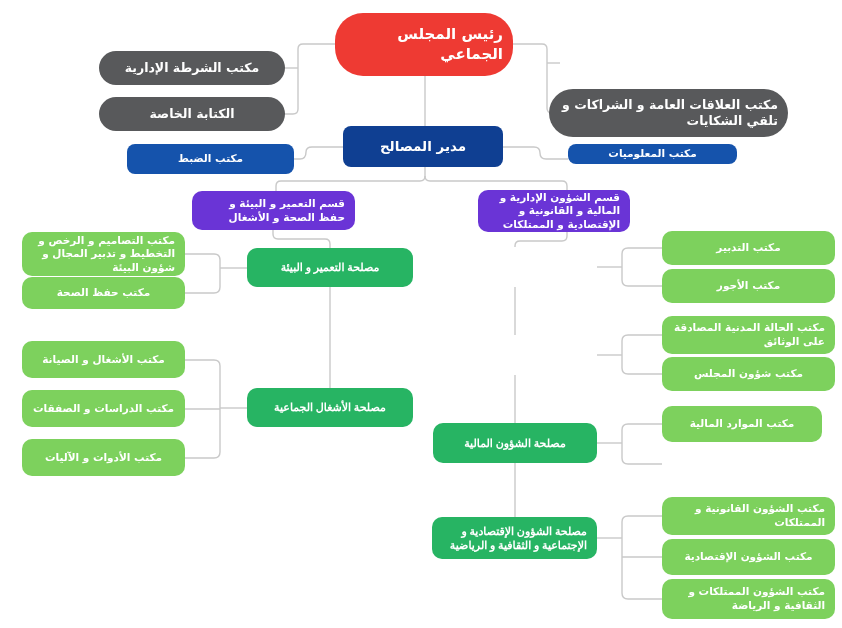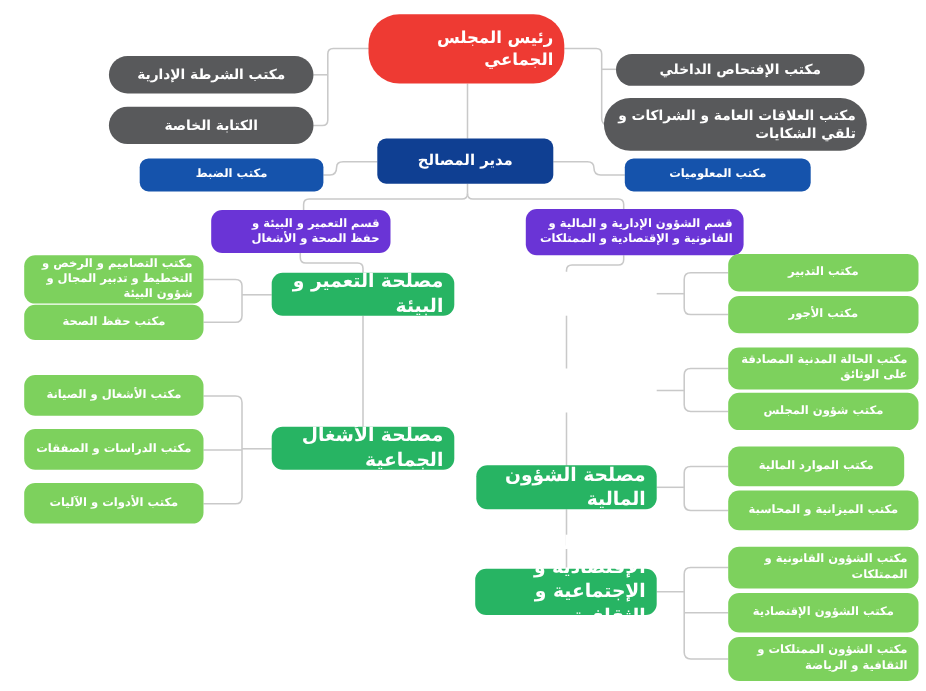--- a/index.html
+++ b/index.html
@@ -11,21 +11,21 @@
   .node{
     position:absolute;display:flex;align-items:center;justify-content:center;
     color:#ffffff;font-weight:bold;line-height:1.3;
     padding:2px 10px;box-sizing:border-box;
   }
   .n-red   {background:var(--red);   border-radius:28px; font-size:15px;}
   .n-gray  {background:var(--gray);  border-radius:999px;font-size:12.5px;}
   .n-navy  {background:var(--navy);  border-radius:8px;  font-size:13.5px;}
   .n-blue  {background:var(--blue);  border-radius:8px;  font-size:10.5px;}
   .n-purple{background:var(--purple);border-radius:10px; font-size:10.5px;}
-  .n-green {background:var(--green); border-radius:10px; font-size:17px;}
+  .n-green {background:var(--green); border-radius:10px; font-size:11px;font-family:Liberation Serif, serif;}
   .n-lgreen{background:var(--lgreen);border-radius:10px; font-size:10.5px;}
 </style>
 </head>
 <body>
 
 <div class="stage">
 
   <svg class="wires" viewBox="0 0 842 628" fill="none" stroke="#c9c9c9" stroke-width="1.4">
 
     <path d="M425,76 V126"></path>
@@ -73,47 +73,45 @@
     <path d="M662,516 H628 Q622,516 622,522 V593 Q622,599 628,599 H662"></path>
     <path d="M662,557 H622"></path>
     <path d="M622,538 H597"></path>
   </svg>
 
   <div class="node n-red" style="left:335px;top:13px;width:178px;height:63px" dir="rtl">رئيس المجلس الجماعي</div>
 
   <div class="node n-gray" style="left:99px;top:51px;width:186px;height:34px" dir="rtl">مكتب الشرطة الإدارية</div>
   <div class="node n-gray" style="left:99px;top:97px;width:186px;height:34px" dir="rtl">الكتابة الخاصة</div>
 
-  <div class="node n-gray" style="left:560px;top:49px;width:226px;height:29px" dir="rtl">مكتب الإفتحاص الداخلي</div>
   <div class="node n-gray" style="left:549px;top:89px;width:239px;height:48px" dir="rtl">مكتب العلاقات العامة و الشراكات و تلقي الشكايات</div>
 
   <div class="node n-navy" style="left:343px;top:126px;width:160px;height:41px" dir="rtl">مدير المصالح</div>
   <div class="node n-blue" style="left:127px;top:144px;width:167px;height:30px" dir="rtl">مكتب الضبط</div>
-  <div class="node n-blue" style="left:568px;top:144px;width:169px;height:30px" dir="rtl">مكتب المعلوميات</div>
+  <div class="node n-blue" style="left:568px;top:144px;width:169px;height:20px" dir="rtl">مكتب المعلوميات</div>
 
   <div class="node n-purple" style="left:192px;top:191px;width:163px;height:39px" dir="rtl">قسم التعمير و البيئة و حفظ الصحة و الأشغال</div>
-  <div class="node n-purple" style="left:478px;top:190px;width:198px;height:42px" dir="rtl">قسم الشؤون الإدارية و المالية و القانونية و الإقتصادية و الممتلكات</div>
+  <div class="node n-purple" style="left:478px;top:190px;width:152px;height:42px" dir="rtl">قسم الشؤون الإدارية و المالية و القانونية و الإقتصادية و الممتلكات</div>
 
   <div class="node n-green" style="left:247px;top:248px;width:166px;height:39px" dir="rtl">مصلحة التعمير و البيئة</div>
   <div class="node n-lgreen" style="left:22px;top:232px;width:163px;height:44px" dir="rtl">مكتب التصاميم و الرخص و التخطيط و تدبير المجال و شؤون البيئة</div>
   <div class="node n-lgreen" style="left:22px;top:277px;width:163px;height:32px" dir="rtl">مكتب حفظ الصحة</div>
 
   <div class="node n-green" style="left:247px;top:388px;width:166px;height:39px" dir="rtl">مصلحة الأشغال الجماعية</div>
   <div class="node n-lgreen" style="left:22px;top:341px;width:163px;height:37px" dir="rtl">مكتب الأشغال و الصيانة</div>
   <div class="node n-lgreen" style="left:22px;top:390px;width:163px;height:37px" dir="rtl">مكتب الدراسات و الصفقات</div>
   <div class="node n-lgreen" style="left:22px;top:439px;width:163px;height:37px" dir="rtl">مكتب الأدوات و الآليات</div>
 
   <div class="node n-lgreen" style="left:662px;top:231px;width:173px;height:34px" dir="rtl">مكتب التدبير</div>
   <div class="node n-lgreen" style="left:662px;top:269px;width:173px;height:34px" dir="rtl">مكتب الأجور</div>
 
   <div class="node n-lgreen" style="left:662px;top:316px;width:173px;height:38px" dir="rtl">مكتب الحالة المدنية المصادقة على الوثائق</div>
   <div class="node n-lgreen" style="left:662px;top:357px;width:173px;height:34px" dir="rtl">مكتب شؤون المجلس</div>
 
   <div class="node n-green" style="left:433px;top:423px;width:164px;height:40px" dir="rtl">مصلحة الشؤون المالية</div>
   <div class="node n-lgreen" style="left:662px;top:406px;width:160px;height:36px" dir="rtl">مكتب الموارد المالية</div>
-  <div class="node n-lgreen" style="left:662px;top:446px;width:173px;height:36px" dir="rtl">مكتب الميزانية و المحاسبة</div>
 
   <div class="node n-green" style="left:432px;top:517px;width:165px;height:42px" dir="rtl">مصلحة الشؤون الإقتصادية و الإجتماعية و الثقافية و الرياضية</div>
   <div class="node n-lgreen" style="left:662px;top:497px;width:173px;height:38px" dir="rtl">مكتب الشؤون القانونية و الممتلكات</div>
   <div class="node n-lgreen" style="left:662px;top:539px;width:173px;height:36px" dir="rtl">مكتب الشؤون الإقتصادية</div>
   <div class="node n-lgreen" style="left:662px;top:579px;width:173px;height:40px" dir="rtl">مكتب الشؤون الممتلكات و الثقافية و الرياضة</div>
 
 </div>
 
 </body></html>

